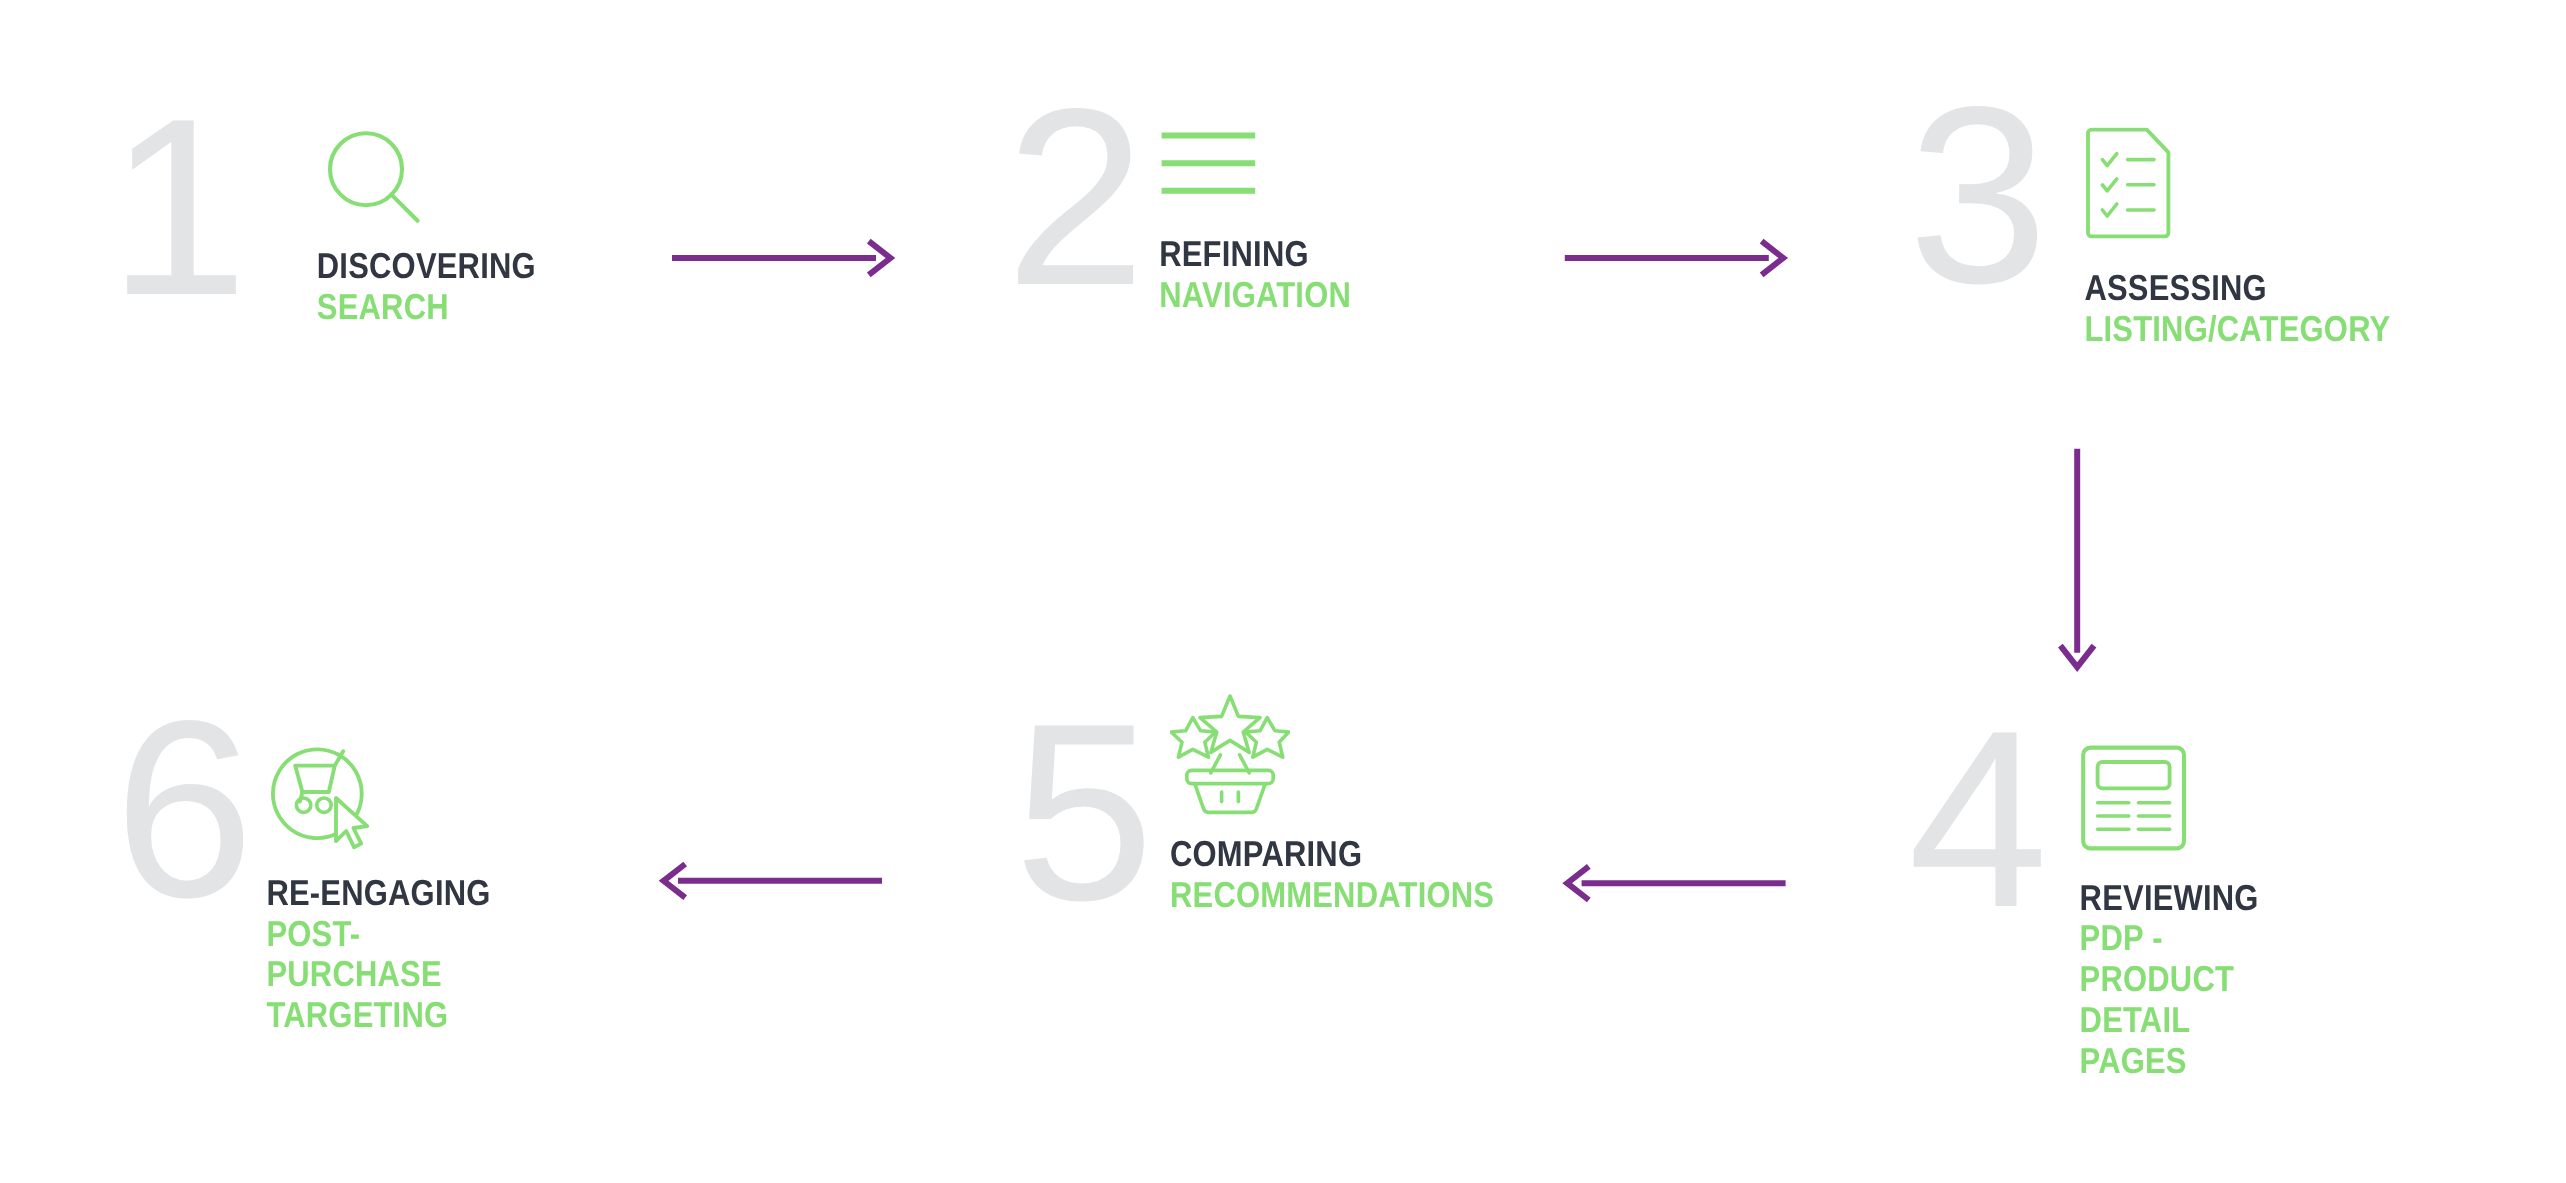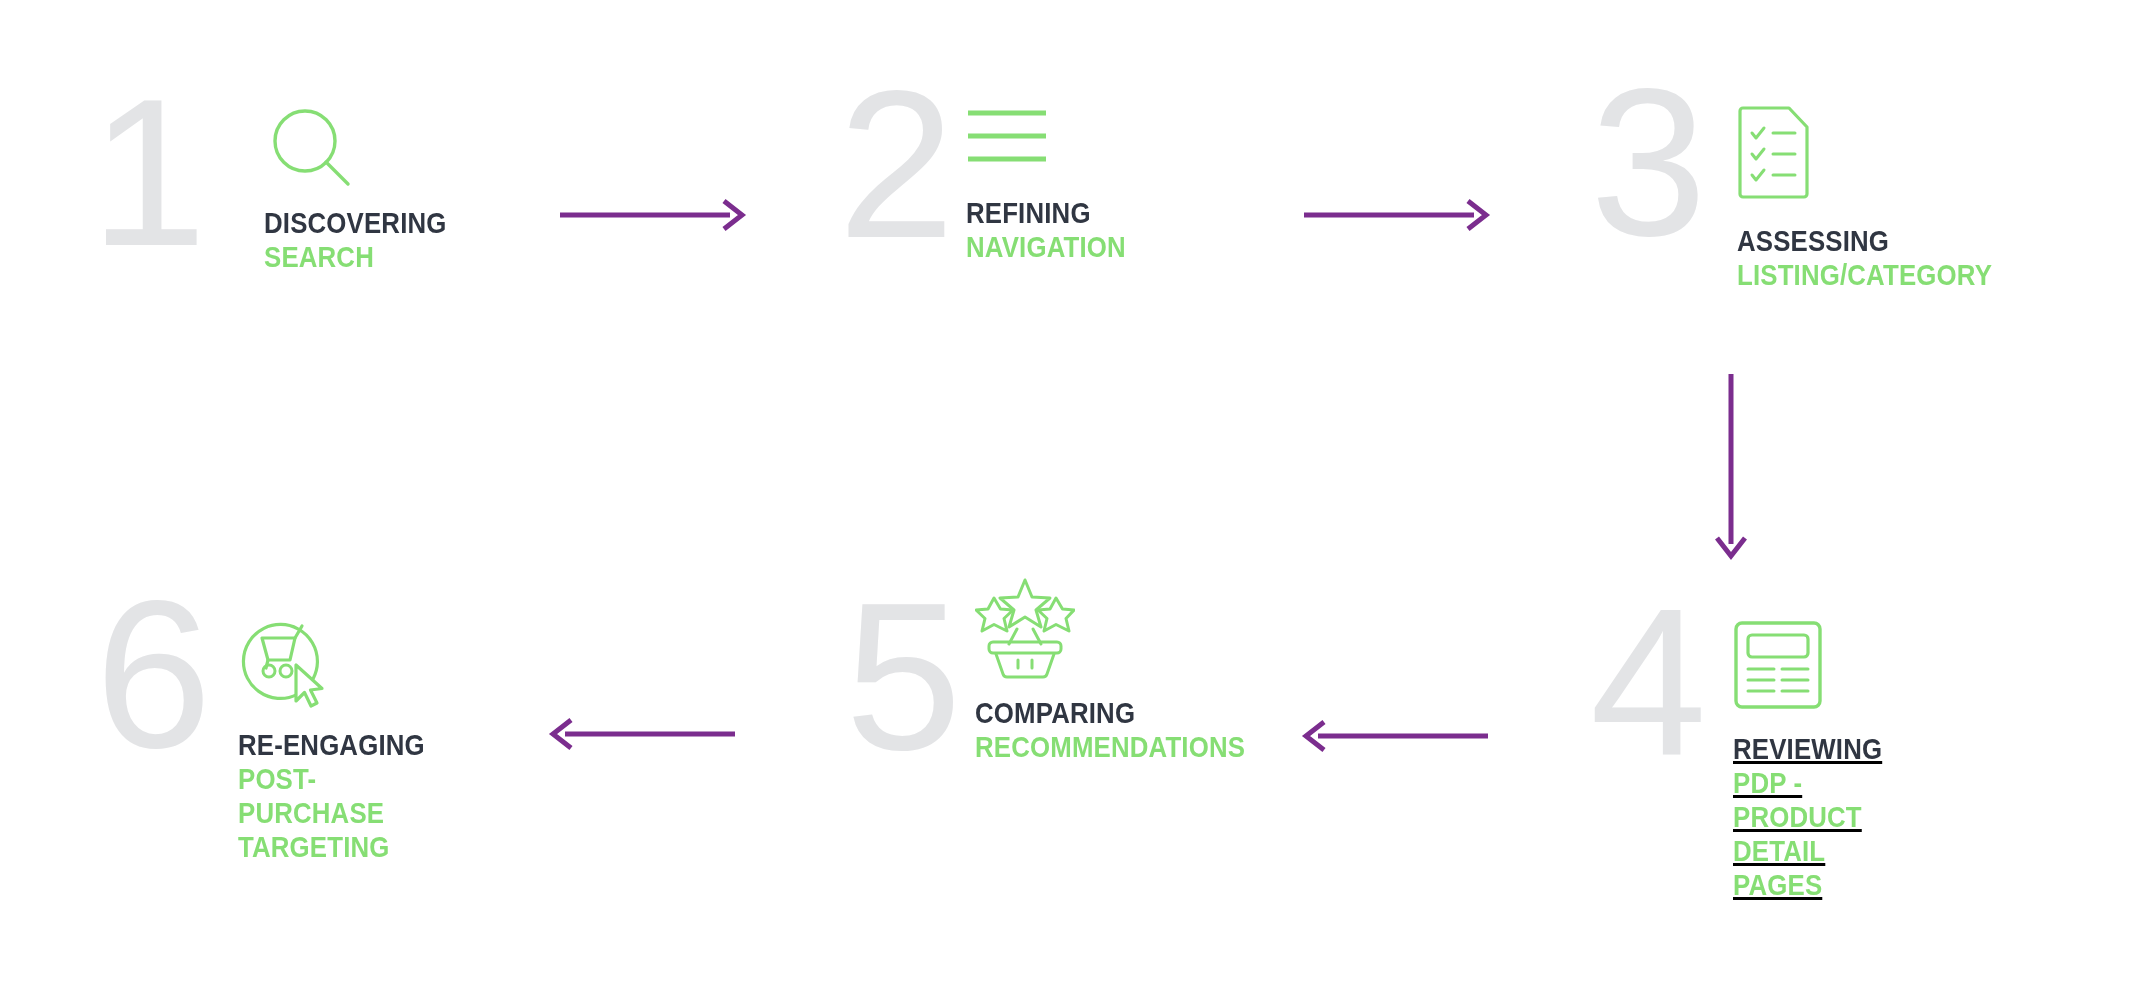--- a/index.html
+++ b/index.html
@@ -127,21 +127,21 @@
     </div>
   </div>
 
   <svg class="arrow" style="left:1706px; top:372px;" width="50" height="195" viewBox="0 0 50 195">
     <line x1="25" y1="2" x2="25" y2="172" stroke="#7b2d8e" stroke-width="5"></line>
     <path d="M11 166 L25 184 L39 166" fill="none" stroke="#7b2d8e" stroke-width="5" stroke-linecap="butt" stroke-linejoin="miter"></path>
   </svg>
 
   <div class="step" style="left:0px; top:0px;">
     <div class="step-number" style="left:1590px; top:578px;">4</div>
-    <div class="step-body" style="left:1733px; top:620px;text-decoration:underline;">
+    <div class="step-body" style="left:1733px; top:620px;">
       <svg class="step-icon" width="90" height="90" viewBox="0 0 90 90">
         <rect x="3" y="3" width="84" height="84" rx="6" ry="6" fill="none" stroke="#86de74" stroke-width="3.4"></rect>
         <rect x="15" y="15" width="60" height="22" rx="4" ry="4" fill="none" stroke="#86de74" stroke-width="3.2"></rect>
         <line x1="15" y1="49" x2="41" y2="49" stroke="#86de74" stroke-width="3" stroke-linecap="round"></line>
         <line x1="49" y1="49" x2="75" y2="49" stroke="#86de74" stroke-width="3" stroke-linecap="round"></line>
         <line x1="15" y1="60" x2="41" y2="60" stroke="#86de74" stroke-width="3" stroke-linecap="round"></line>
         <line x1="49" y1="60" x2="75" y2="60" stroke="#86de74" stroke-width="3" stroke-linecap="round"></line>
         <line x1="15" y1="71" x2="41" y2="71" stroke="#86de74" stroke-width="3" stroke-linecap="round"></line>
         <line x1="49" y1="71" x2="75" y2="71" stroke="#86de74" stroke-width="3" stroke-linecap="round"></line>
       </svg>
@@ -180,21 +180,21 @@
     </div>
   </div>
 
   <svg class="arrow" style="left:545px; top:714px;" width="195" height="40" viewBox="0 0 195 40">
     <line x1="20" y1="20" x2="190" y2="20" stroke="#7b2d8e" stroke-width="5"></line>
     <path d="M26 6 L8 20 L26 34" fill="none" stroke="#7b2d8e" stroke-width="5" stroke-linecap="butt" stroke-linejoin="miter"></path>
   </svg>
 
   <div class="step" style="left:0px; top:0px;">
     <div class="step-number" style="left:95px; top:570px;">6</div>
-    <div class="step-body" style="left:238px; top:608px;">
+    <div class="step-body" style="left:222px; top:608px;">
       <svg class="step-icon" width="104" height="104" viewBox="0 0 104 104">
 
         <path d="M72.5 75 A37 37 0 1 1 75 71" fill="none" stroke="#86de74" stroke-width="3.2" stroke-linecap="round"></path>
 
         <path d="M24 30 L57 30 L52 52 L30 52 Z" fill="none" stroke="#86de74" stroke-width="3.2" stroke-linejoin="round"></path>
 
         <path d="M57 30 L64 18" fill="none" stroke="#86de74" stroke-width="3.2" stroke-linecap="round"></path>
 
         <path d="M30 52 L28 60" fill="none" stroke="#86de74" stroke-width="3.2" stroke-linecap="round"></path>
 

